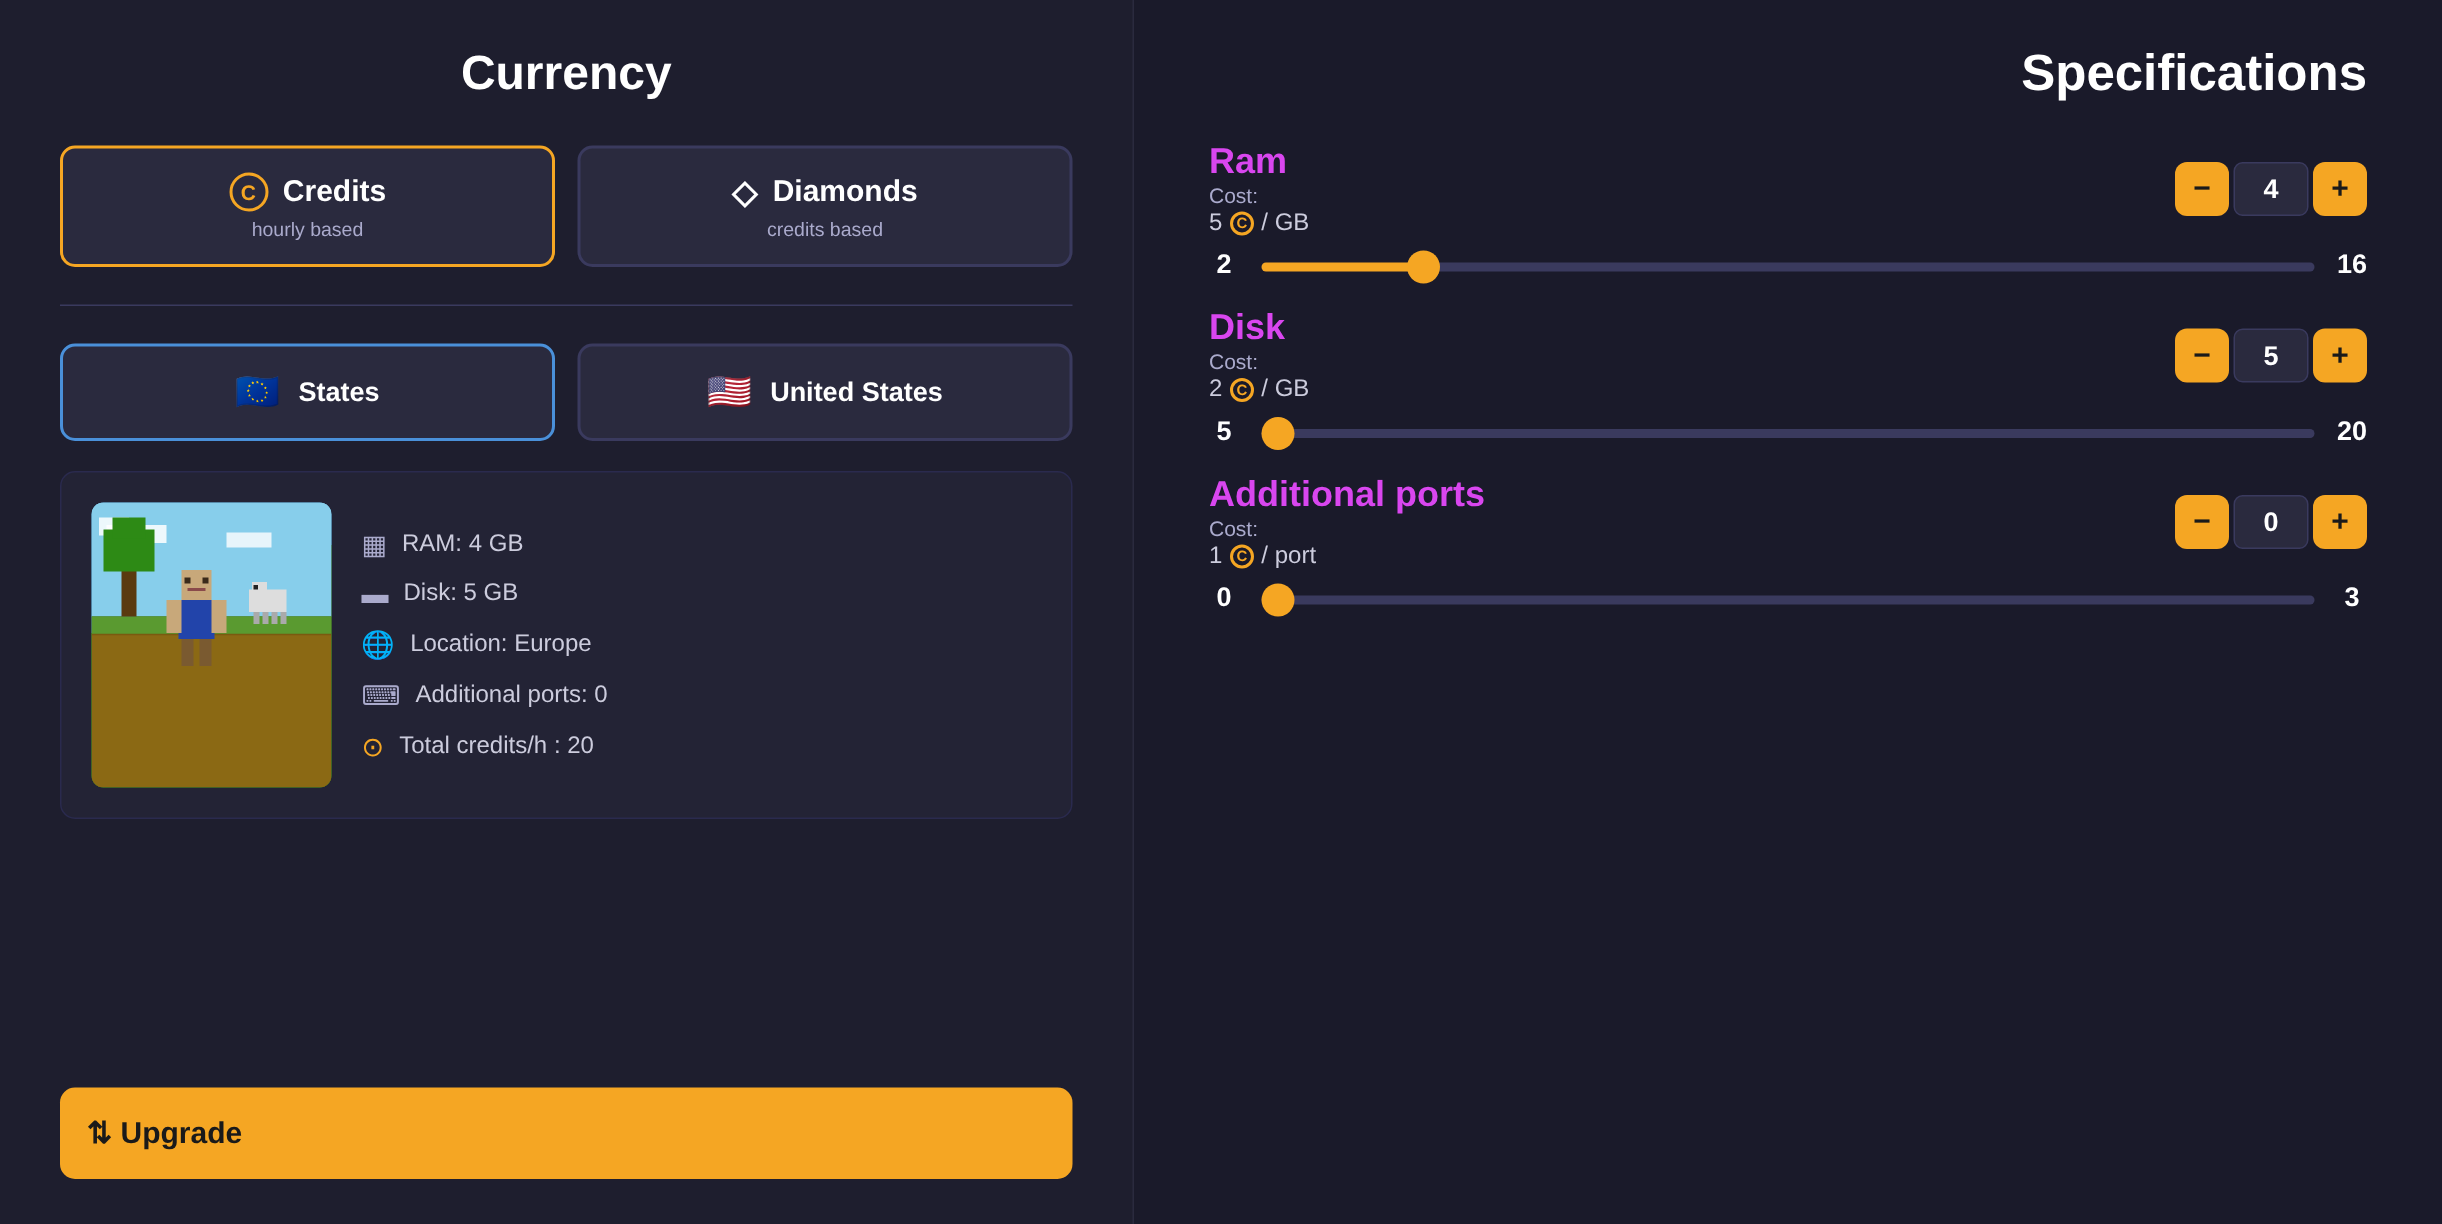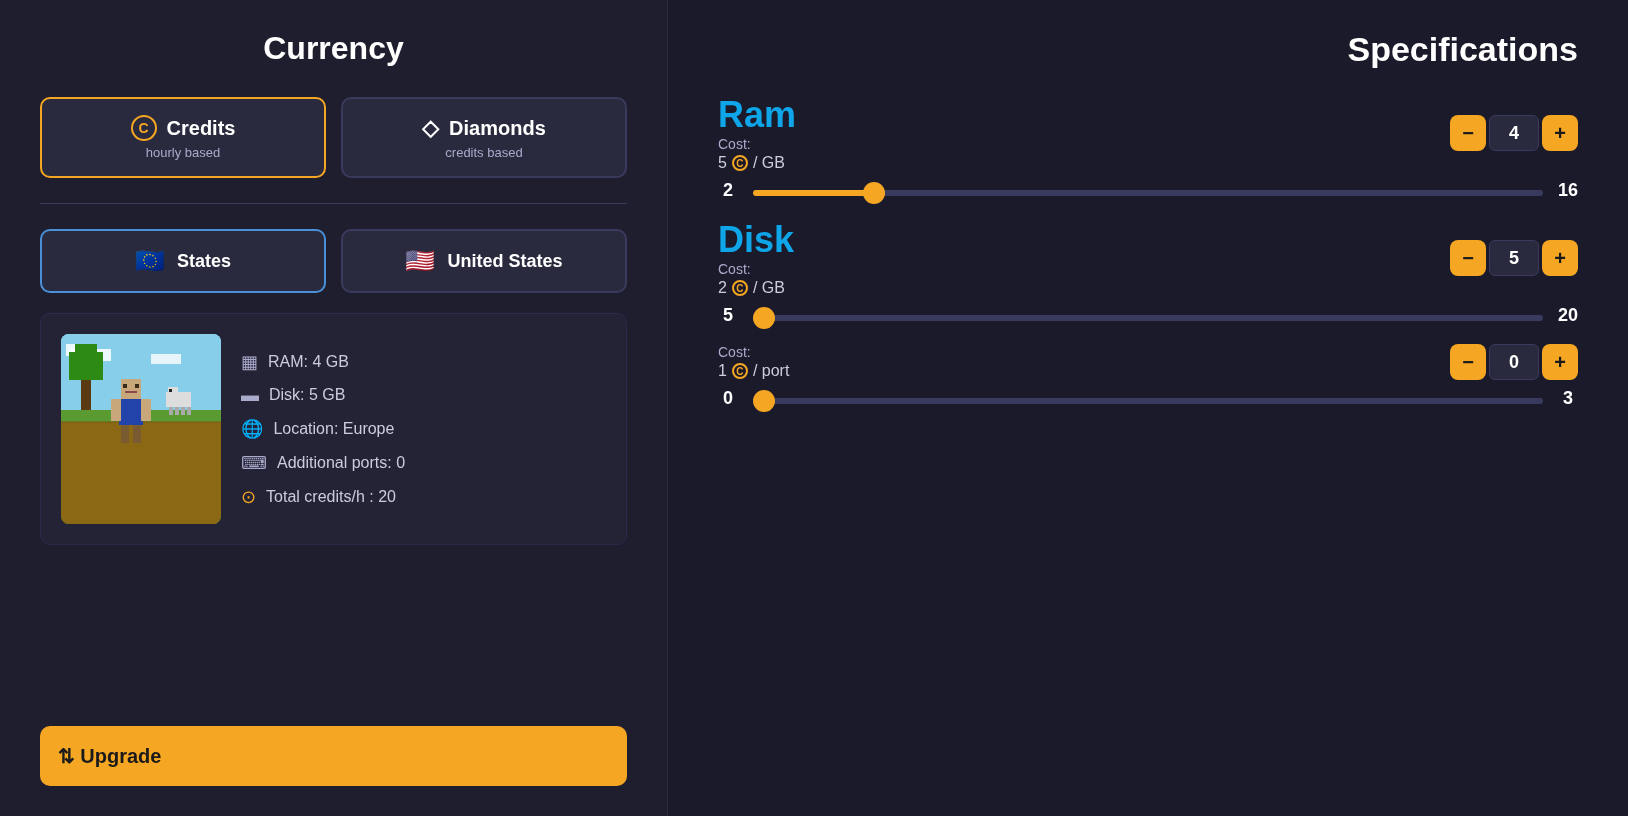--- a/index.html
+++ b/index.html
@@ -7,21 +7,21 @@
       background: #1a1a2e;
       font-family: 'Segoe UI', Arial, sans-serif;
       color: #ffffff;
       width: 1628px;
       height: 816px;
       display: flex;
       overflow: hidden;
     }
 
     .left-panel {
-      width: 668px;
+      width: 756px;
       background: #1e1e2e;
       padding: 30px 40px;
       display: flex;
       flex-direction: column;
       gap: 20px;
       border-right: 1px solid #2a2a3e;
     }
 
     .right-panel {
       flex: 1;
@@ -217,23 +217,23 @@
     }
 
     
     .spec-section {
       display: flex;
       flex-direction: column;
       gap: 8px;
     }
 
     .spec-title {
-      font-size: 36px;
+      font-size: 24px;
       font-weight: 700;
-      color: #0ea5e9;
+      color: #d946ef;
     }
 
     .spec-cost-row {
       display: flex;
       align-items: center;
       justify-content: space-between;
     }
 
     .spec-cost {
       font-size: 15px;
@@ -520,20 +520,21 @@
         <div class="range-wrapper" style="--fill-pct: 0%;">
           <input type="range" min="5" max="20" value="5" style="">
         </div>
         <span class="slider-max">20</span>
       </div>
     </div>
 
     <div class="spec-section">
       <div class="spec-cost-row">
         <div>
+          <h3 class="spec-title">Additional ports</h3>
           <div class="spec-cost">
             <span class="cost-label">Cost:</span>
             <div class="cost-value">
               <span>1</span>
               <span class="small-credits">C</span>
               <span>/ port</span>
             </div>
           </div>
         </div>
         <div class="stepper">

